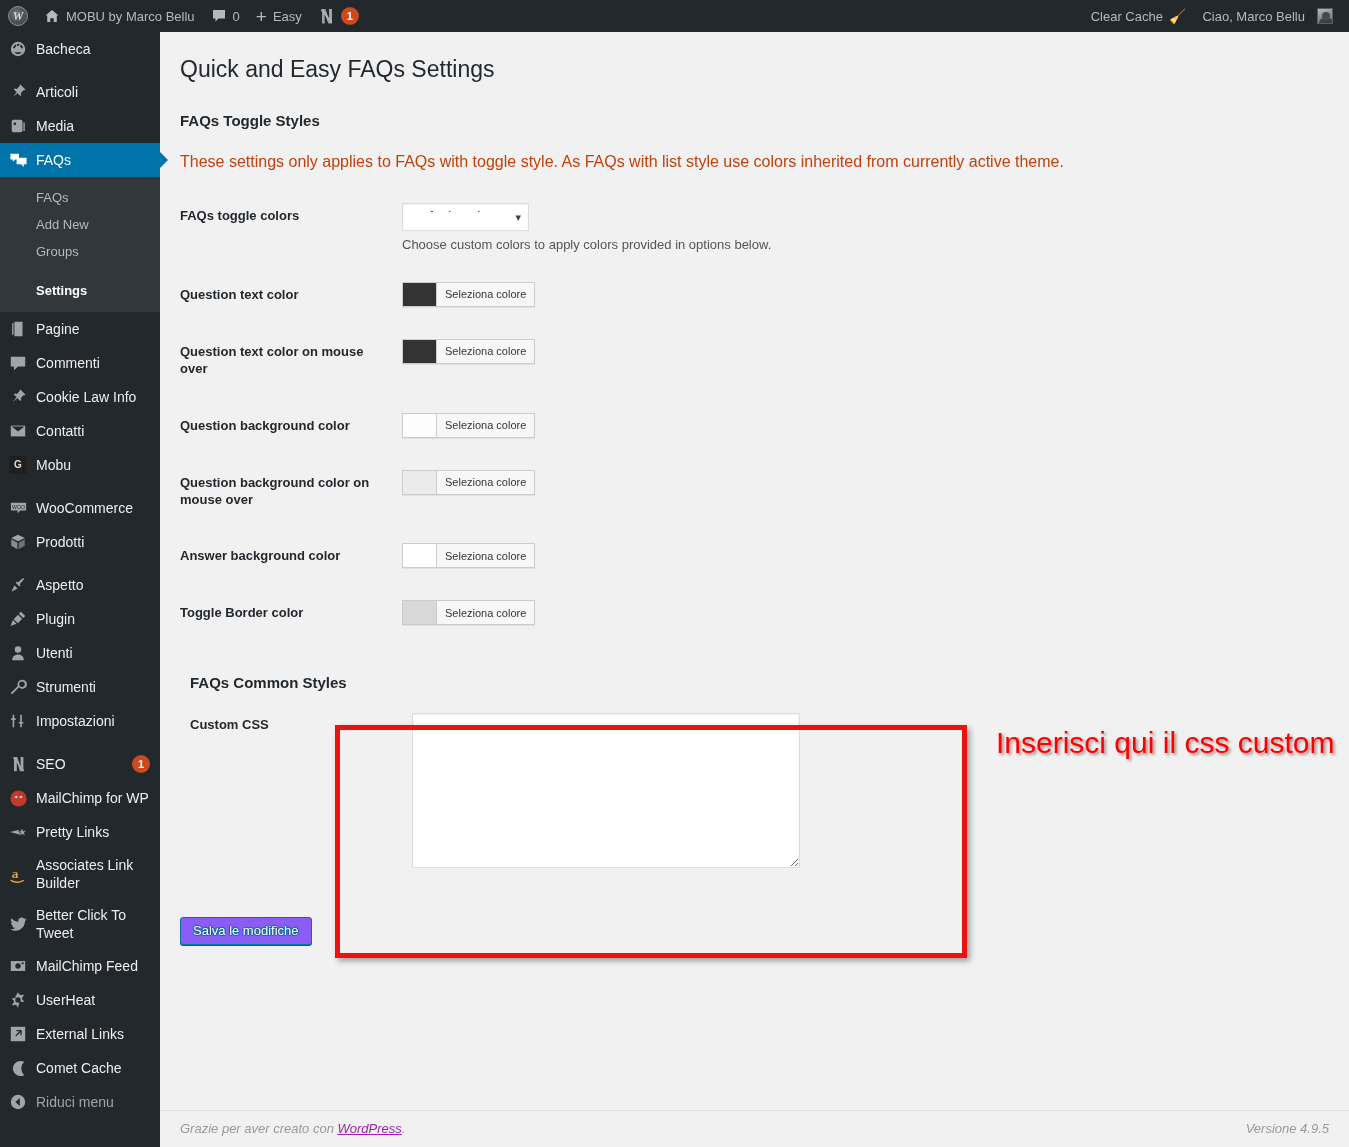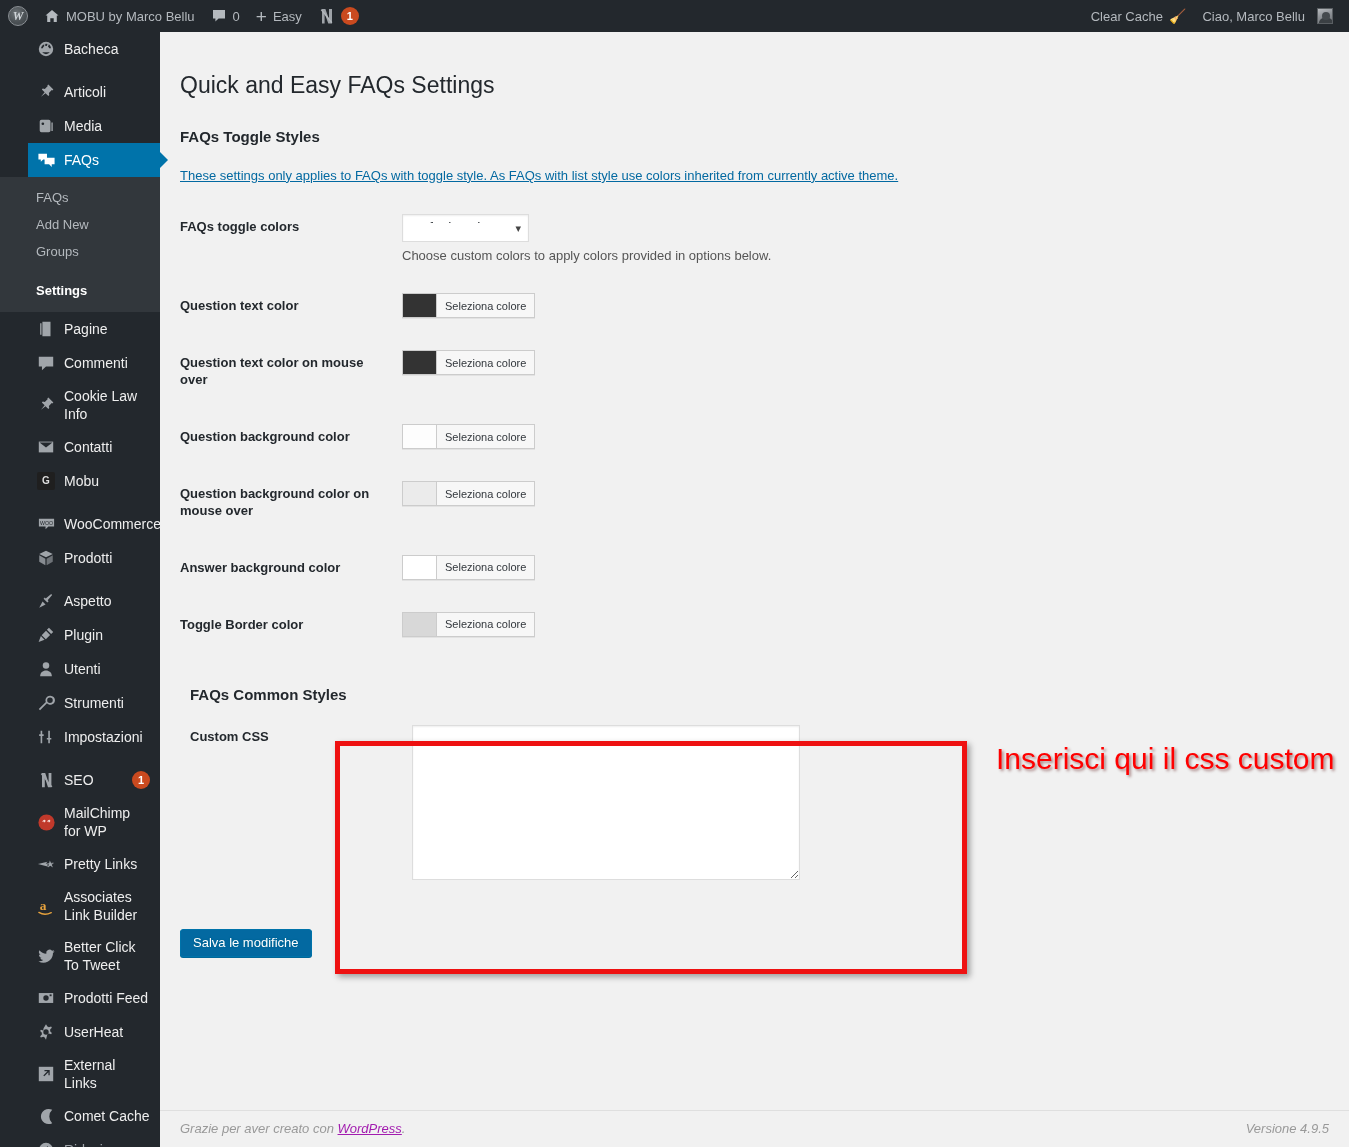--- a/index.html
+++ b/index.html
@@ -71,21 +71,20 @@
     font-size: 14px;
     z-index: 20;
   }
   .menu-item {
     position: relative;
     display: flex; align-items: center;
     min-height: 34px;
     padding: 7px 0 7px 0;
     color: #eee; cursor: pointer;
     line-height: 18px;
-    margin-left: 28px;
   }
   .menu-item .mi-icon {
     width: 36px; min-width: 36px; display: flex;
     align-items: center; justify-content: center;
     color: #a0a5aa;
   }
   .menu-item .mi-label { flex: 1; padding-right: 10px; }
   .menu-item.current {
     background: #0073aa; color: #fff;
   }
@@ -113,37 +112,37 @@
   .collapse-item .mi-label { color: #a0a5aa; }
 
   
   .sq-ico {
     width: 18px; height: 18px; display:flex; align-items:center; justify-content:center;
     font-size: 10px; font-weight: bold; border-radius: 2px;
   }
 
   
   #content {
-    position: absolute; left: 160px; top: 32px;
+    position: absolute; left: 160px; top: 16px;
     width: 1189px; height: 969px;
     background: #f1f1f1;
     overflow: hidden;
   }
   #wrap { padding: 10px 20px 0 20px; position: relative; }
 
   h1.page-title {
     font-size: 23px; font-weight: normal; color: #23282d;
     margin: 20px 0 0 0; padding: 9px 0 4px 0; line-height: 1.3;
   }
   h2.section-title {
     font-size: 15px; font-weight: bold; color: #23282d;
     margin: 21px 0 0 0; padding: 0; line-height: 1.4;
   }
   p.section-desc {
-    font-size: 13px; color: #0369a1; margin: 19px 0 0 0; line-height: 1.5; text-decoration: underline;
+    font-size: 16px; color: #c2410c; margin: 19px 0 0 0; line-height: 1.5;
   }
 
   table.form-table { border-collapse: collapse; width: 100%; margin-top: 14px; }
   table.form-table th {
     text-align: left; vertical-align: top;
     width: 222px; padding: 20px 10px 20px 0;
     font-size: 13px; font-weight: 600; color: #23282d; line-height: 1.3;
   }
   table.form-table td {
     vertical-align: top; padding: 15px 10px 15px 0;
@@ -213,21 +212,21 @@
     border: 1px solid #ddd; background: #fff;
     box-shadow: 0 1px 2px rgba(0,0,0,.07) inset;
     padding: 6px 8px; font-size: 13px;
     font-family: "Liberation Mono", monospace;
     color: #32373c; resize: vertical; border-radius: 0;
   }
 
   .submit-row { padding: 15px 0 0 0; }
   .button-primary {
     display: inline-block;
-    background: #0369a1; border: 1px solid #0073aa;
+    background: #8b5cf6; border: 1px solid #0073aa;
     border-radius: 3px; color: #fff;
     font-size: 13px; line-height: 26px; height: 28px;
     padding: 0 12px 1px; cursor: pointer;
     box-shadow: 0 1px 0 #006799;
     text-shadow: 0 -1px 1px #006799, 1px 0 1px #006799, 0 1px 1px #006799, -1px 0 1px #006799;
     font-family: "Liberation Sans", sans-serif;
   }
 
   
   #wpfooter {
@@ -514,21 +513,21 @@
   </div>
 
   <div class="menu-item">
     <span class="mi-icon">
       <svg width="18" height="18" viewBox="0 0 20 20">
           <rect x="2" y="4.5" width="16" height="11" fill="currentColor"></rect>
           <circle cx="10" cy="10" r="3" fill="#23282d"></circle>
           <rect x="14" y="6" width="2.2" height="2" fill="#23282d"></rect>
         </svg>
     </span>
-    <span class="mi-label">Prodotti Feed</span>
+    <span class="mi-label">MailChimp Feed</span>
   </div>
 
   <div class="menu-item">
     <span class="mi-icon">
       <svg width="18" height="18" viewBox="0 0 20 20">
           <path fill="currentColor" d="M10 1.5 11.5 4a6.6 6.6 0 0 1 1.6.7l2.6-.8.8 1.4-1.9 2a6.6 6.6 0 0 1 0 1.9l1.9 2-.8 1.4-2.6-.8a6.6 6.6 0 0 1-1.6.7L10 18.5 8.5 16a6.6 6.6 0 0 1-1.6-.7l-2.6.8-.8-1.4 1.9-2a6.6 6.6 0 0 1 0-1.9l-1.9-2 .8-1.4 2.6.8A6.6 6.6 0 0 1 8.5 4z"></path>
           <circle cx="10" cy="10" r="3" fill="#23282d"></circle>
         </svg>
     </span>
     <span class="mi-label">UserHeat</span>

